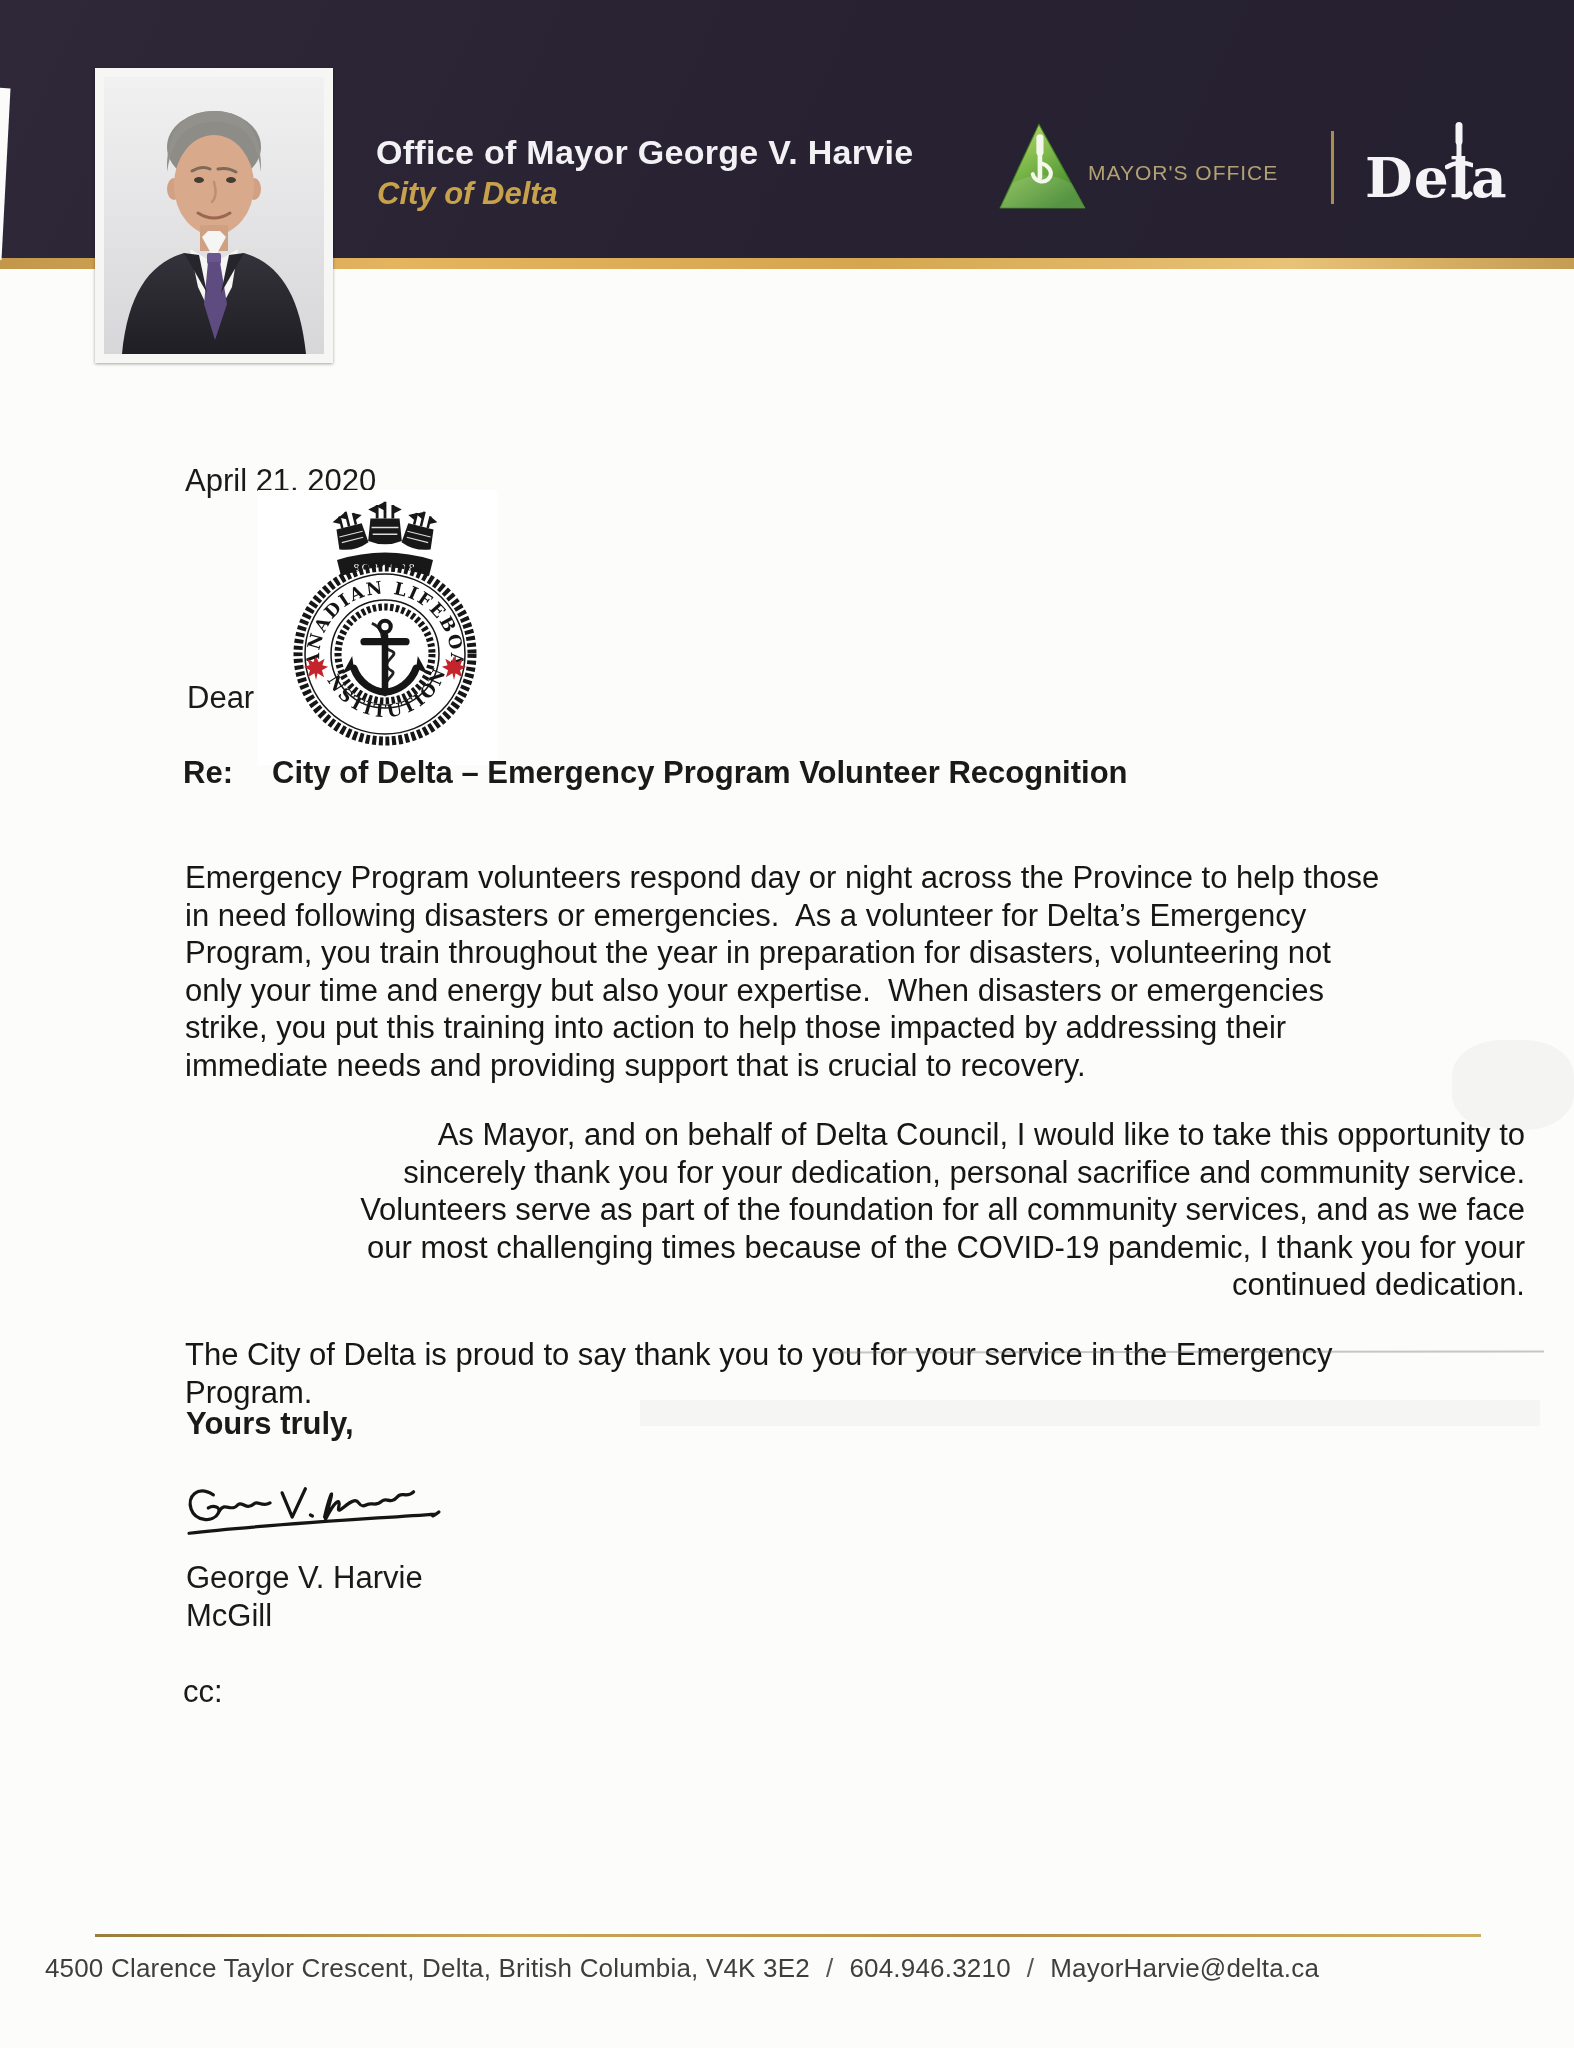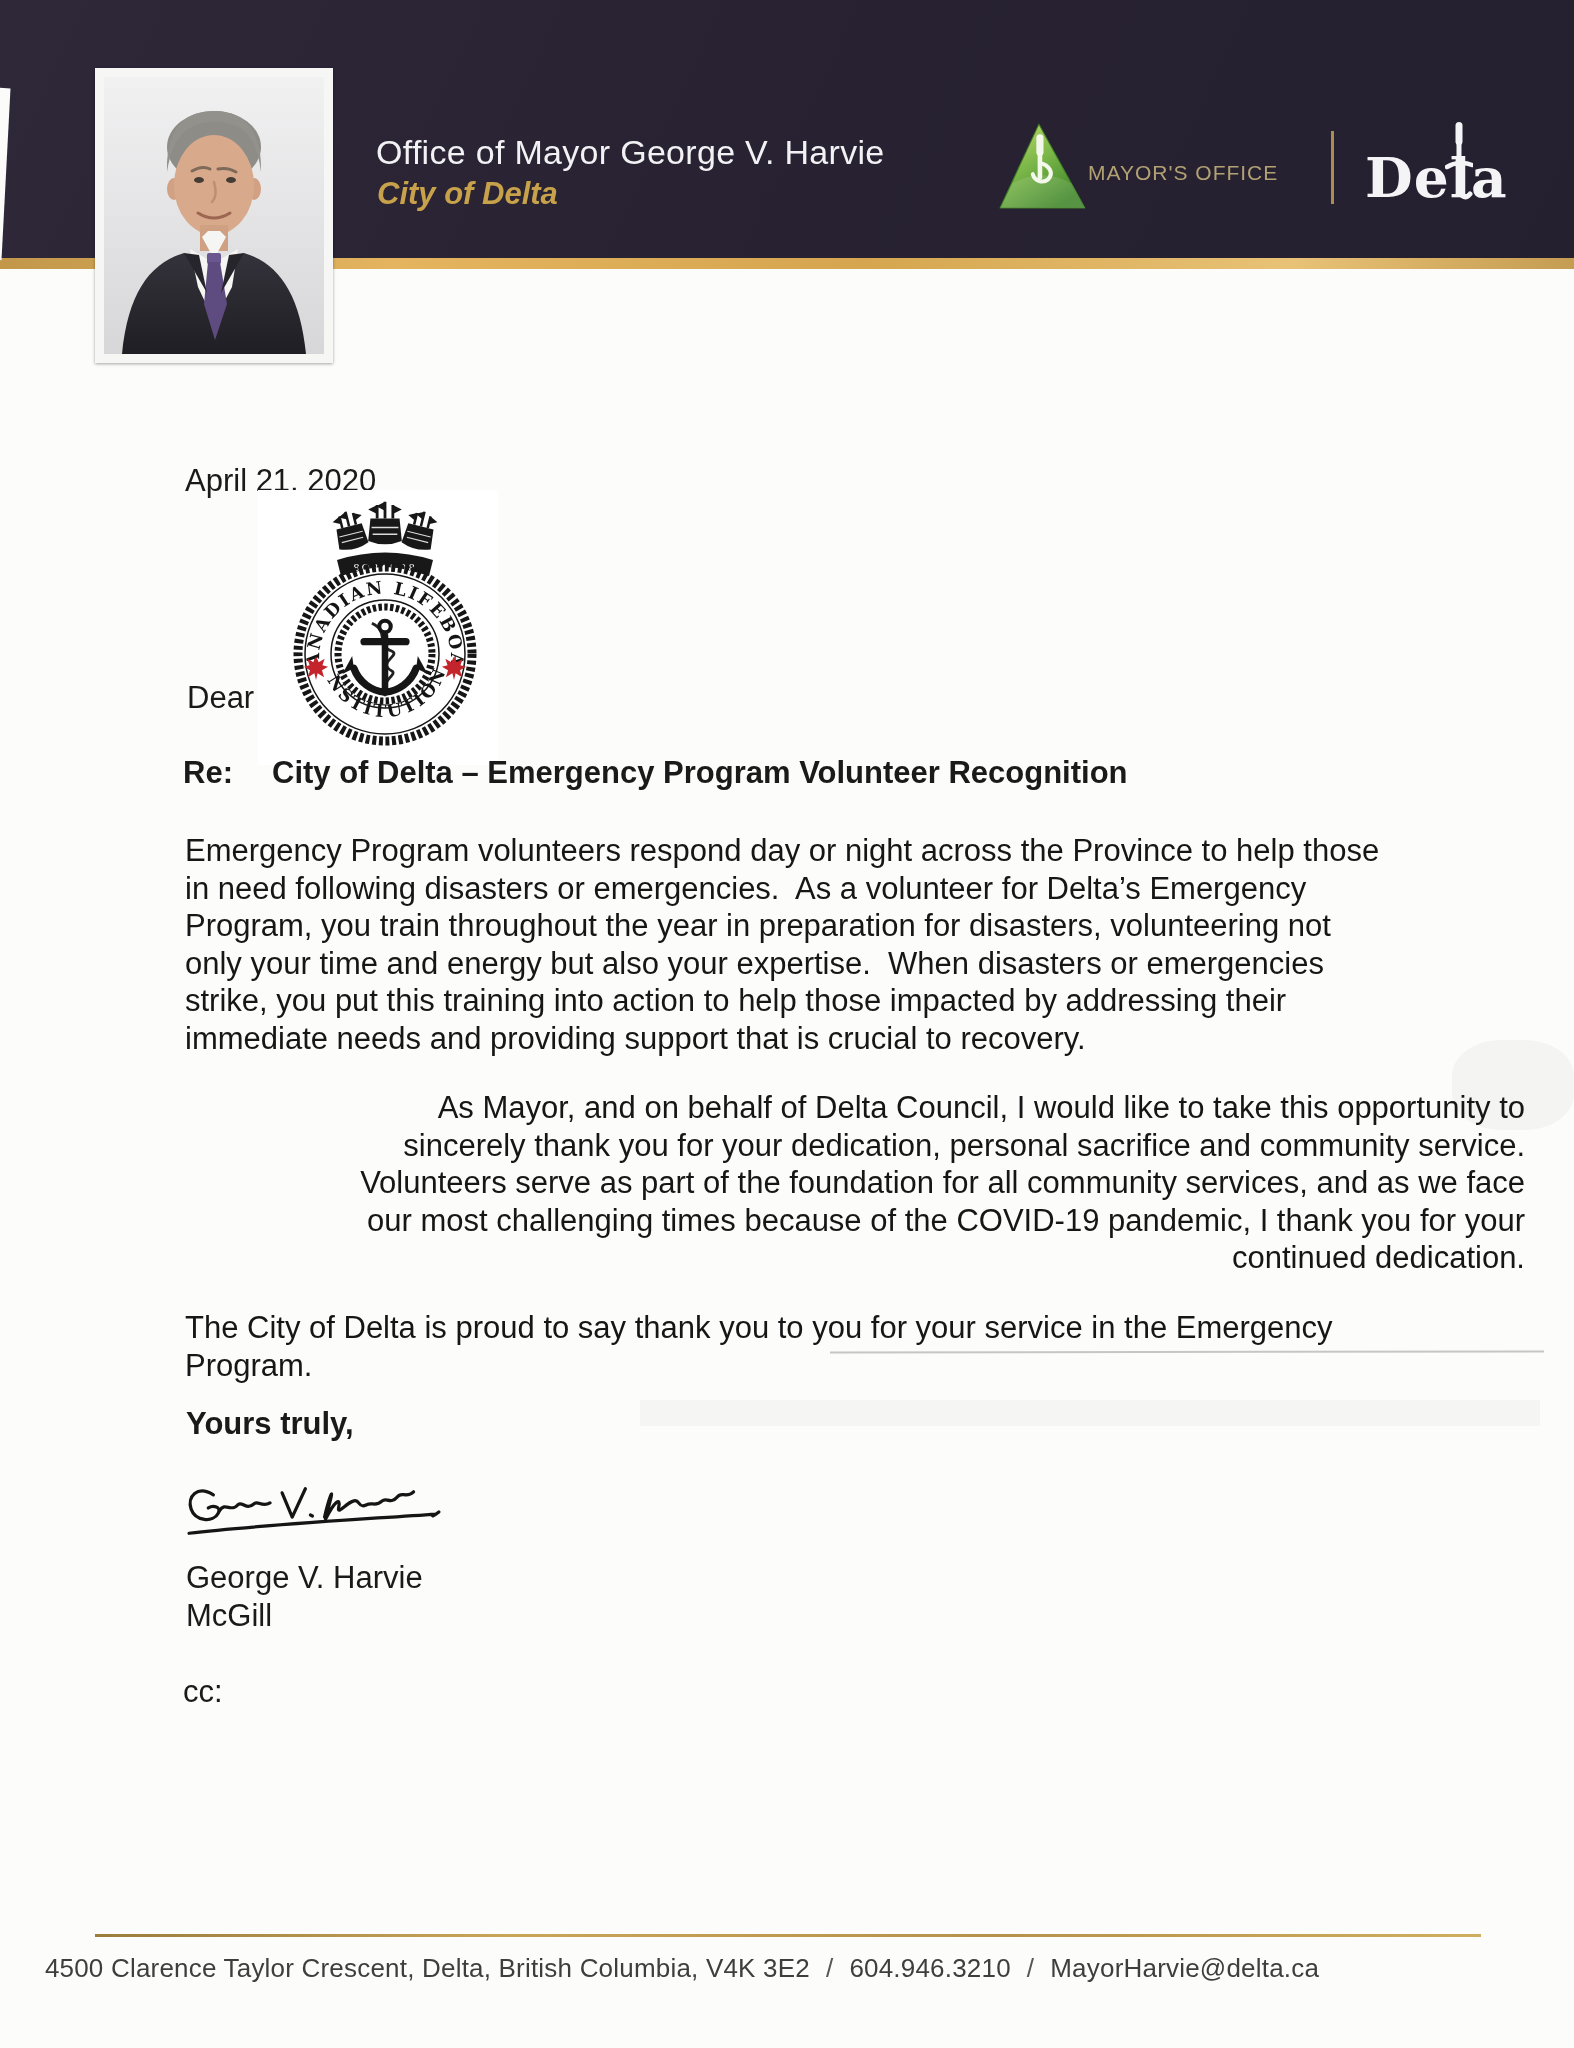--- a/index.html
+++ b/index.html
@@ -11,21 +11,21 @@
   .band{left:0;top:0;width:1574px;height:258px;
         background:linear-gradient(115deg,#2e2839 0%,#282233 45%,#252030 100%);}
   .gold-stripe{left:0;top:258px;width:1574px;height:11px;
         background:linear-gradient(90deg,#c2974a,#e4b45f 25%,#d5a64f 55%,#e8c276 82%,#c59d52);}
   .scan-sliver{left:-5px;top:88px;width:11px;height:172px;background:#fbfbfa;transform:rotate(3deg);}
 
   .photo-frame{left:95px;top:68px;width:238px;height:295px;background:#f6f6f5;
         padding:9px;box-sizing:border-box;box-shadow:0 1px 3px rgba(0,0,0,.35);}
   .photo-frame svg{display:block;width:220px;height:277px;}
 
-  .office-title{left:376px;top:133px;font-size:34px;font-weight:400;color:#f2f1f3;letter-spacing:.3px;}
+  .office-title{left:376px;top:133px;font-size:34px;font-weight:700;color:#f2f1f3;letter-spacing:.3px;}
   .office-sub{left:377px;top:176px;font-size:31px;font-style:italic;font-weight:700;color:#c7a24b;}
 
   .tri-logo{left:996px;top:118px;width:94px;height:94px;}
   .dept-label{left:1088px;top:161px;font-size:21px;letter-spacing:1px;color:#b2a173;}
   .gold-divider{left:1331px;top:131px;width:3px;height:73px;background:#a98e4f;}
 
   .delta-wm{left:1365px;top:118px;width:150px;height:96px;}
   .wm-del,.wm-a{position:absolute;bottom:4px;font-family:"DejaVu Serif",serif;
         font-weight:700;font-size:55px;color:#f4f3f5;}
   .wm-del{left:0;letter-spacing:1px;}
@@ -33,21 +33,21 @@
   .wm-t{position:absolute;left:80px;bottom:6px;width:28px;height:88px;}
 
   
   .date{left:185px;top:463px;font-size:31px;}
   .cli-box{left:258px;top:490px;width:240px;height:275px;background:#ffffff;}
   .cli-logo{left:283px;top:498px;width:204px;height:258px;}
   .dear{left:187px;top:680px;font-size:31px;}
   .re-label{left:183px;top:755px;font-size:31px;font-weight:700;}
   .re-text{left:272px;top:755px;font-size:31px;font-weight:700;}
 
-  .p{white-space:pre-wrap;font-size:31px;line-height:37.6px;width:1340px;color:#161616;}
+  .p{white-space:pre-wrap;font-size:31px;line-height:37.6px;width:1340px;color:#161616;margin-top:27px;}
   .p1{left:185px;top:832px;}
   .p2{left:185px;top:1089px;text-align:right;}
   .p3{left:185px;top:1309px;}
 
   .closing{left:186px;top:1406px;font-size:31px;font-weight:bold;}
   .sig{left:183px;top:1478px;width:268px;height:64px;}
   .signer-name{left:186px;top:1560px;font-size:31px;}
   .signer-title{left:186px;top:1598px;font-size:31px;}
   .cc-label{left:183px;top:1674px;font-size:31px;}
   .cc-list{left:272px;top:1674px;font-size:31px;line-height:37.6px;white-space:pre-wrap;}

